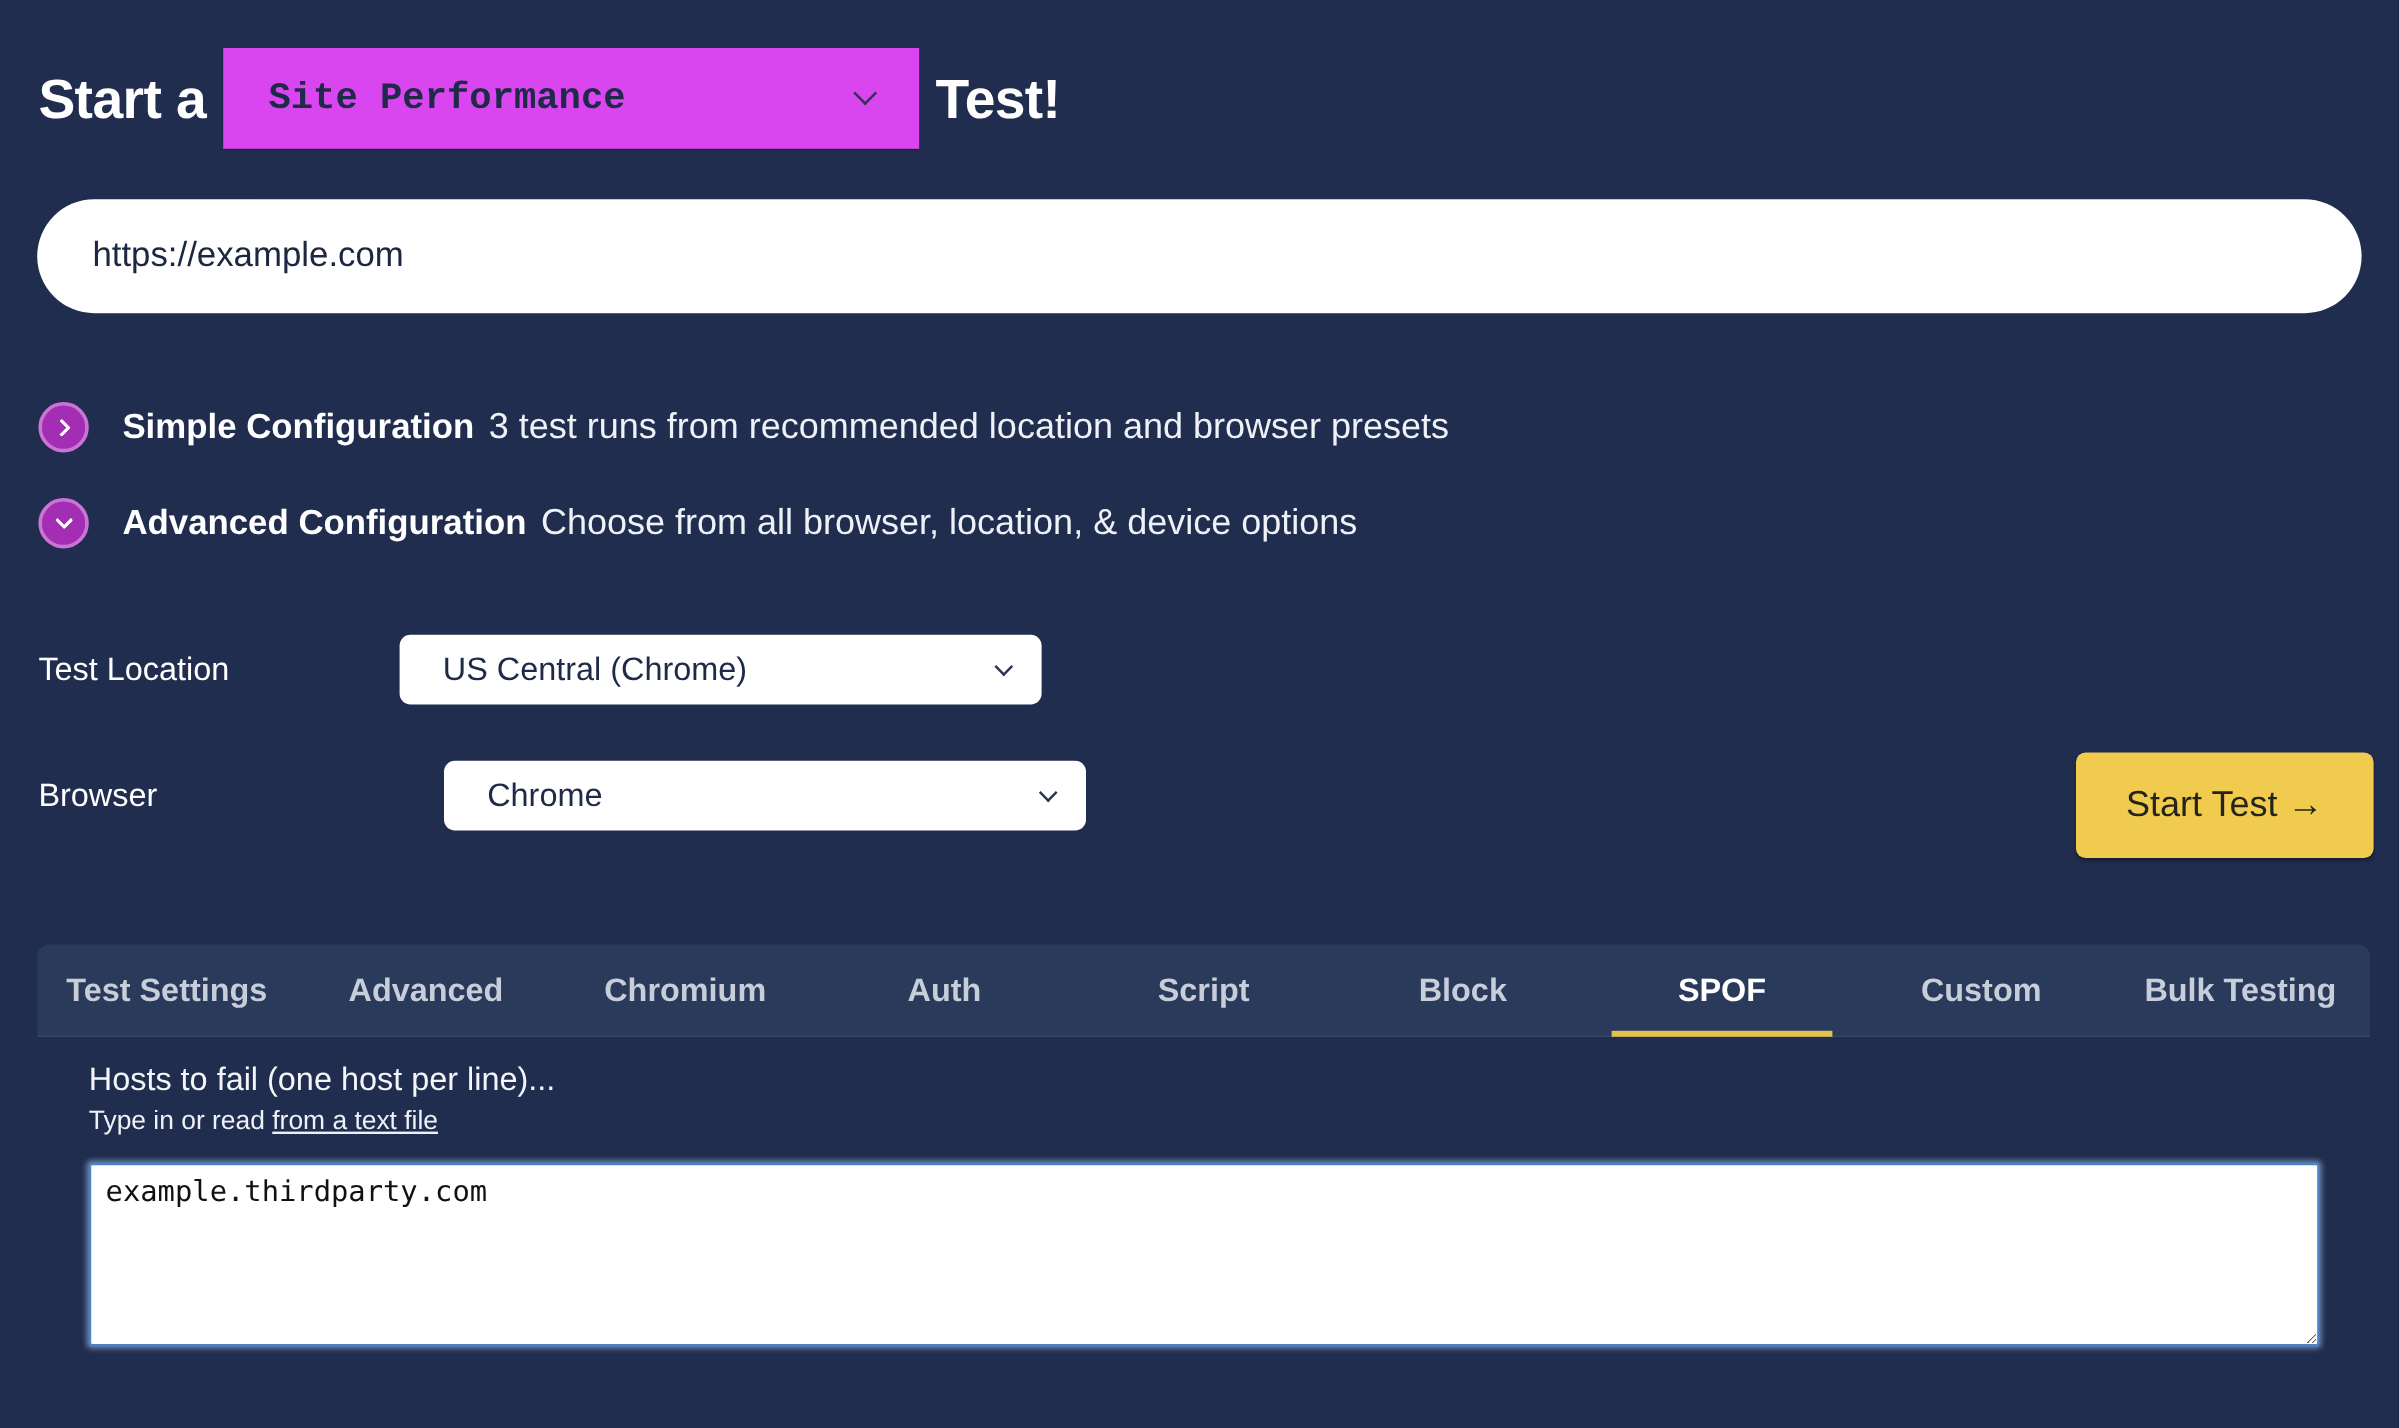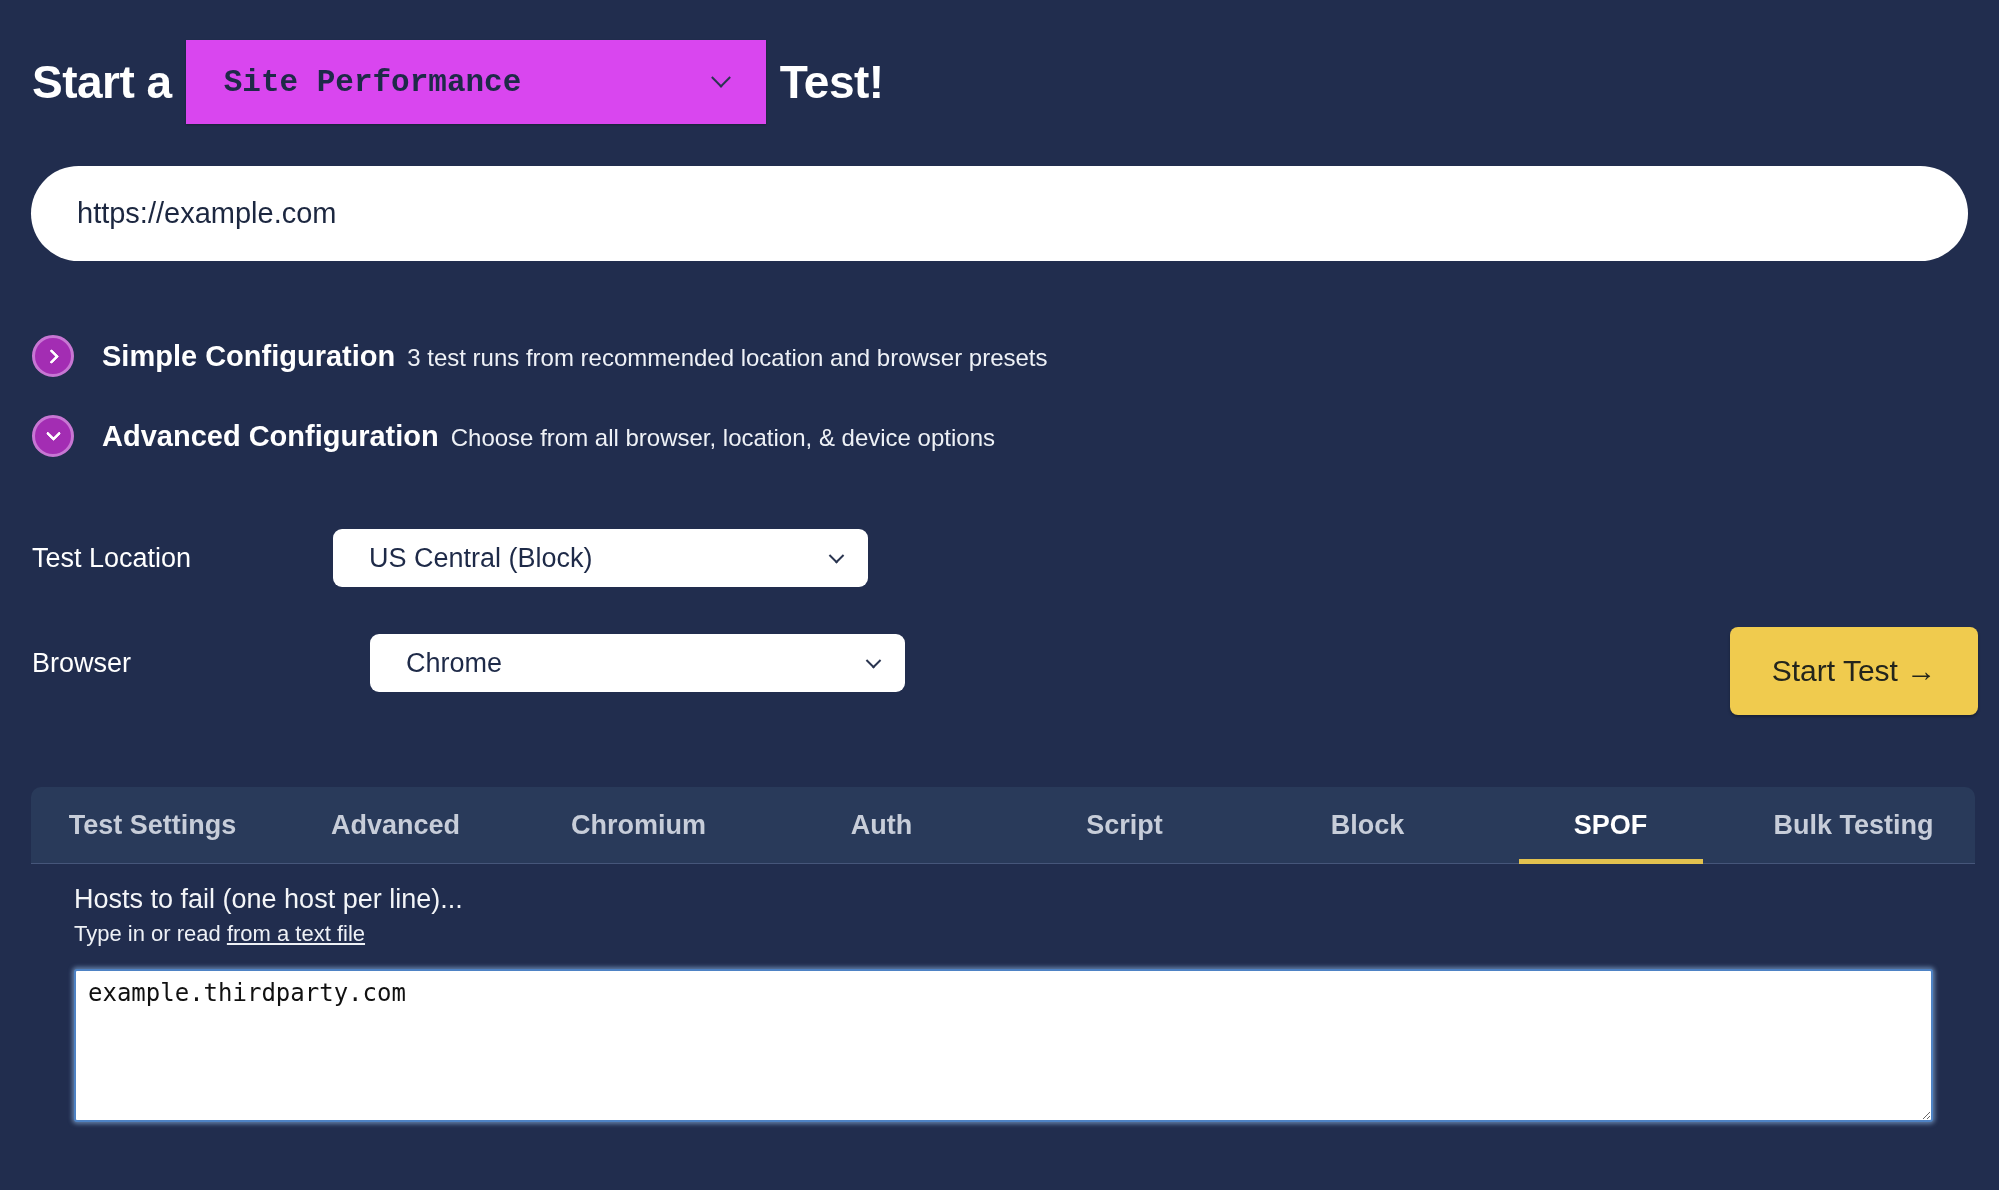--- a/index.html
+++ b/index.html
@@ -103,21 +103,21 @@
   .chev-down-white {
     width: 11px; height: 11px;
     border-top: 3.5px solid #ffffff;
     border-right: 3.5px solid #ffffff;
     border-radius: 2px;
     transform: rotate(135deg);
     margin-top: -5px;
   }
   .config-text { display: flex; align-items: baseline; gap: 12px; flex-wrap: nowrap; }
   .config-title { font-size: 29px; font-weight: 700; color: #ffffff; white-space: nowrap; }
-  .config-desc { font-size: 24px; color: #eef1f6; white-space: nowrap; }
+  .config-desc { font-size: 30px; color: #eef1f6; white-space: nowrap; }
 
   
   .form-row { display: flex; align-items: center; margin-left: 32px; }
   .form-row.location { margin-top: 72px; }
   .form-row.browser { margin-top: 47px; gap: 37px; }
   .form-label { width: 301px; font-size: 27px; color: #ffffff; }
   .select-box {
     width: 535px;
     height: 58px;
     background: #ffffff;
@@ -244,21 +244,21 @@
     </span>
     <span class="config-text">
       <span class="config-title">Advanced Configuration</span>
       <span class="config-desc">Choose from all browser, location, &amp; device options</span>
     </span>
   </div>
 
   <div class="form-row location">
     <span class="form-label">Test Location</span>
     <div class="select-box">
-      <span class="select-value">US Central (Block)</span>
+      <span class="select-value">US Central (Chrome)</span>
       <span class="chev-down-small"></span>
     </div>
   </div>
 
   <div class="form-row browser">
     <span class="form-label">Browser</span>
     <div class="select-box">
       <span class="select-value">Chrome</span>
       <span class="chev-down-small"></span>
     </div>
@@ -267,20 +267,21 @@
   <button class="start-test">Start Test →</button>
 
   <nav class="tabstrip">
     <div class="tab">Test Settings</div>
     <div class="tab">Advanced</div>
     <div class="tab">Chromium</div>
     <div class="tab">Auth</div>
     <div class="tab">Script</div>
     <div class="tab">Block</div>
     <div class="tab active">SPOF</div>
+    <div class="tab">Custom</div>
     <div class="tab">Bulk Testing</div>
   </nav>
 
   <section class="spof-panel">
     <p class="hosts-label">Hosts to fail (one host per line)...</p>
     <p class="type-in"><span>Type in or read </span><a>from a text file</a></p>
     <textarea class="hosts-textarea" spellcheck="false" style="">example.thirdparty.com</textarea>
   </section>
 
 </div>

